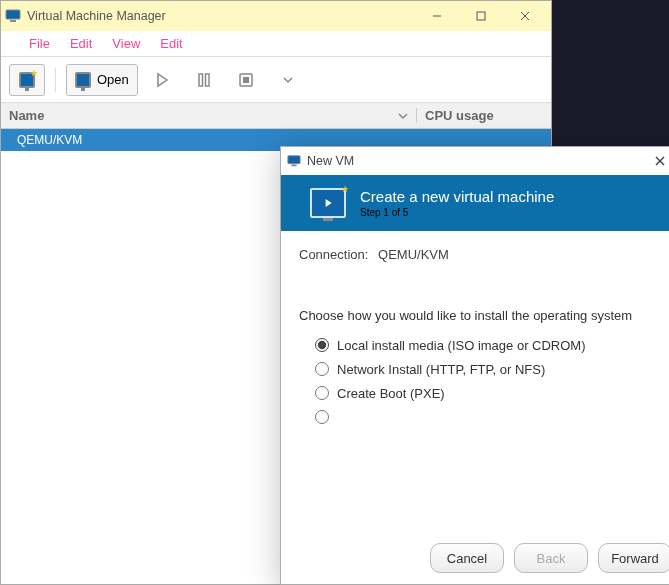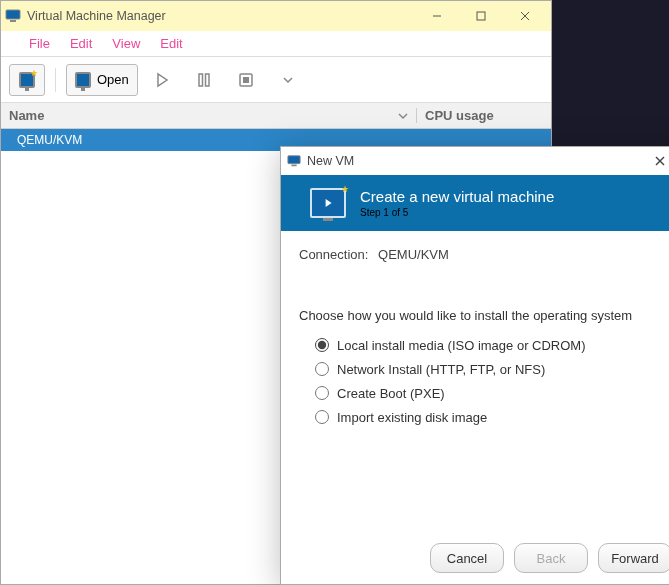--- a/index.html
+++ b/index.html
@@ -211,21 +211,20 @@
       <label class="radio-row">
         <input type="radio" name="inst" style="">
         <span>Network Install (HTTP, FTP, or NFS)</span>
       </label>
       <label class="radio-row">
         <input type="radio" name="inst" style="">
         <span>Create Boot (PXE)</span>
       </label>
       <label class="radio-row">
         <input type="radio" name="inst" style="">
-        <span>Import existing disk image</span>
       </label>
     </div>
   </div>
 
   <div class="newvm-footer">
     <button class="dlgbtn">Cancel</button>
     <button class="dlgbtn" disabled="">Back</button>
     <button class="dlgbtn">Forward</button>
   </div>
 </div>

